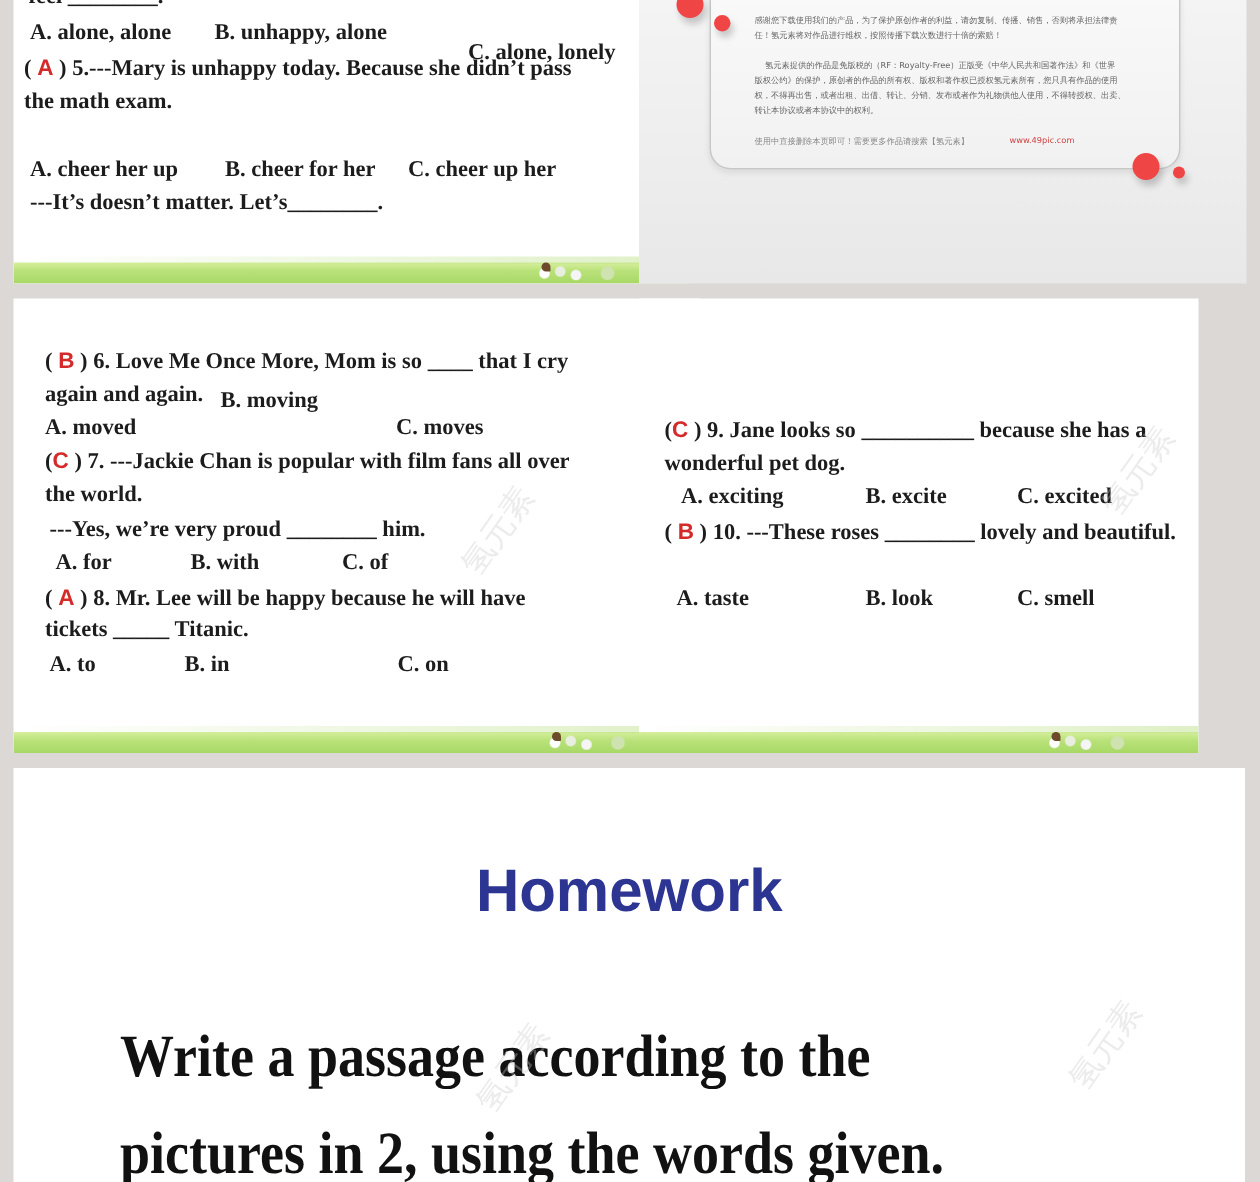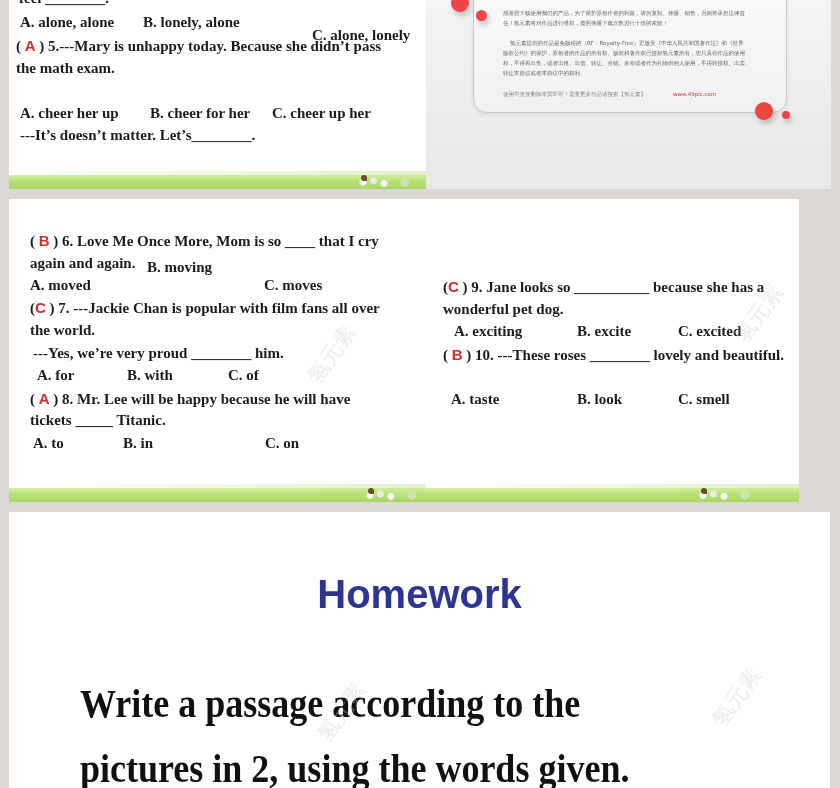--- a/index.html
+++ b/index.html
@@ -30,21 +30,21 @@
   .hw-title { position:absolute; left:0; right:0; top:60px; text-align:center; font-family:"Liberation Sans", sans-serif; font-weight:bold; font-size:40px; color:#2c3592; }
   .hw-body { position:absolute; left:71px; font-family:"Liberation Serif", serif; font-weight:bold; font-size:40px; color:#111; white-space:nowrap; transform:scaleX(0.9); transform-origin:left; }
   .wm { position:absolute; font-family:"DejaVu Sans", sans-serif; font-size:22px; color:rgba(200,200,200,0.35); transform:rotate(-55deg); }
 </style>
 </head>
 <body>
 
 <div class="slide s1">
   <div class="txt" style="left:10px;top:-9px;">feel ________.</div>
   <div class="txt" style="left:11px;top:15px;">A. alone, alone</div>
-  <div class="txt" style="left:134px;top:15px;">B. lonely, alone</div>
+  <div class="txt" style="left:134px;top:15px;">B. unhappy, alone</div>
   <div class="txt" style="left:255px;top:28px;margin-left:48px;">C. alone, lonely</div>
   <div class="txt" style="left:7px;top:38px;">( <span class="ans">A</span> <span>) 5.---Mary is unhappy today. Because she didn’t pass</span></div>
   <div class="txt" style="left:7px;top:61px;">the math exam.</div>
   <div class="txt" style="left:11px;top:84px;margin-top:44px;">---It’s doesn’t matter. Let’s________.</div>
   <div class="txt" style="left:11px;top:106px;">A. cheer her up</div>
   <div class="txt" style="left:141px;top:106px;">B. cheer for her</div>
   <div class="txt" style="left:263px;top:106px;">C. cheer up her</div>
   <div class="grass">
       <div class="flowers"></div>
       <div class="butterfly"></div>

